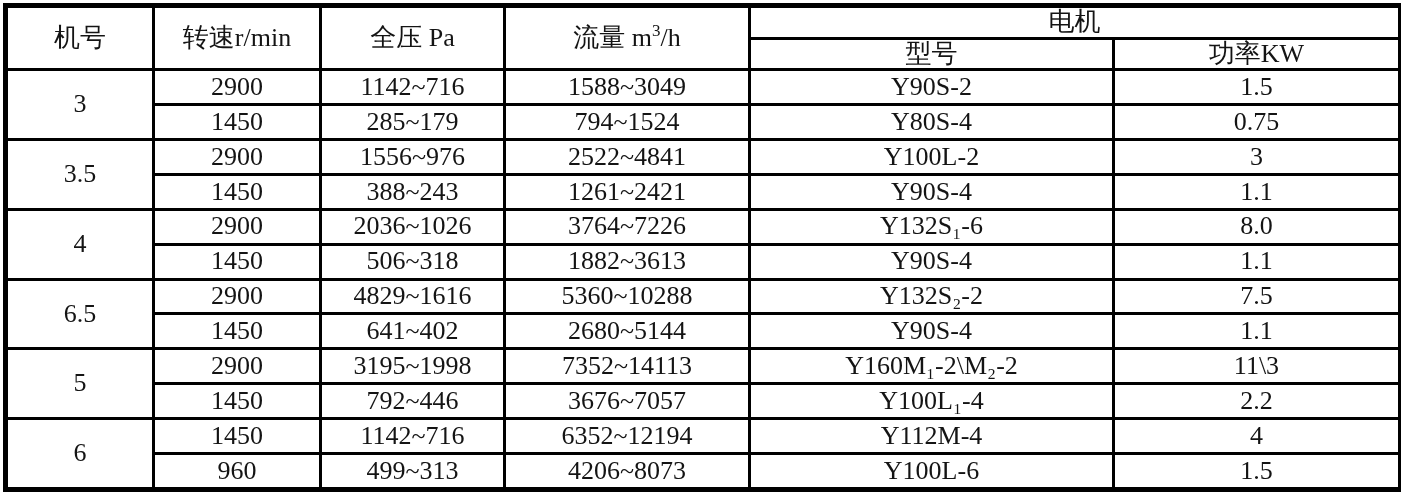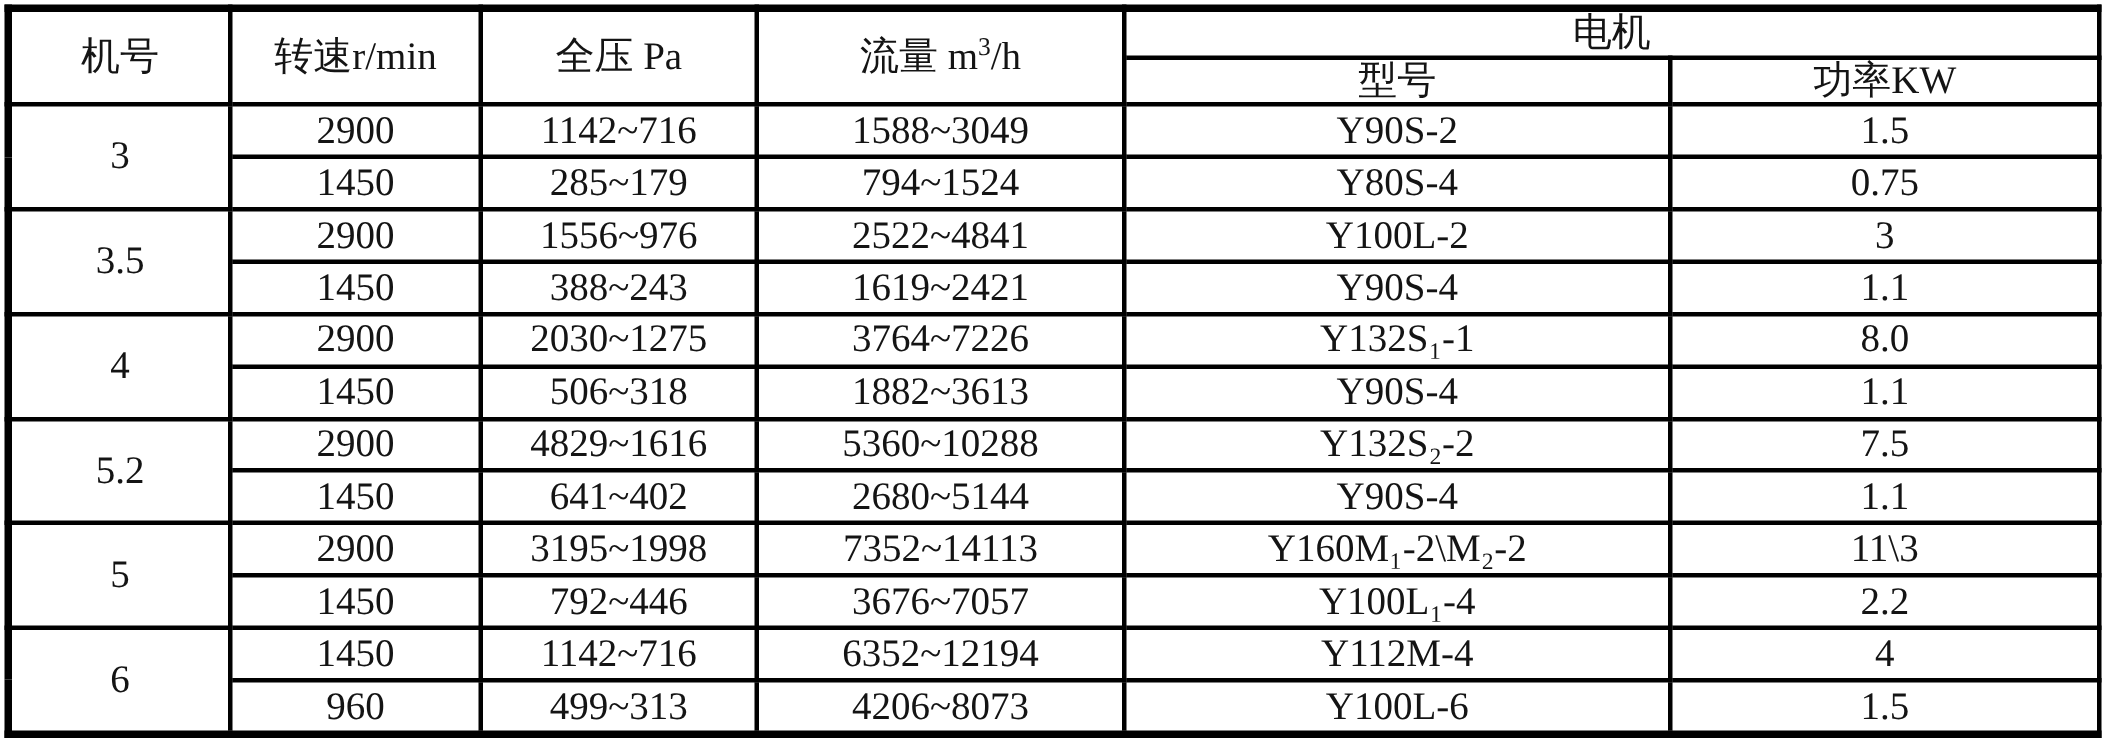--- a/index.html
+++ b/index.html
@@ -94,41 +94,41 @@
         <td rowspan="2">3.5</td>
         <td>2900</td>
         <td>1556~976</td>
         <td>2522~4841</td>
         <td>Y100L-2</td>
         <td>3</td>
       </tr>
       <tr>
         <td>1450</td>
         <td>388~243</td>
-        <td>1619~2421</td>
+        <td>1261~2421</td>
         <td>Y90S-4</td>
         <td>1.1</td>
       </tr>
       <tr>
         <td rowspan="2">4</td>
         <td>2900</td>
-        <td>2030~1275</td>
+        <td>2036~1026</td>
         <td>3764~7226</td>
-        <td>Y132S₁-1</td>
+        <td>Y132S₁-6</td>
         <td>8.0</td>
       </tr>
       <tr>
         <td>1450</td>
         <td>506~318</td>
         <td>1882~3613</td>
         <td>Y90S-4</td>
         <td>1.1</td>
       </tr>
       <tr>
-        <td rowspan="2">5.2</td>
+        <td rowspan="2">6.5</td>
         <td>2900</td>
         <td>4829~1616</td>
         <td>5360~10288</td>
         <td>Y132S₂-2</td>
         <td>7.5</td>
       </tr>
       <tr>
         <td>1450</td>
         <td>641~402</td>
         <td>2680~5144</td>

